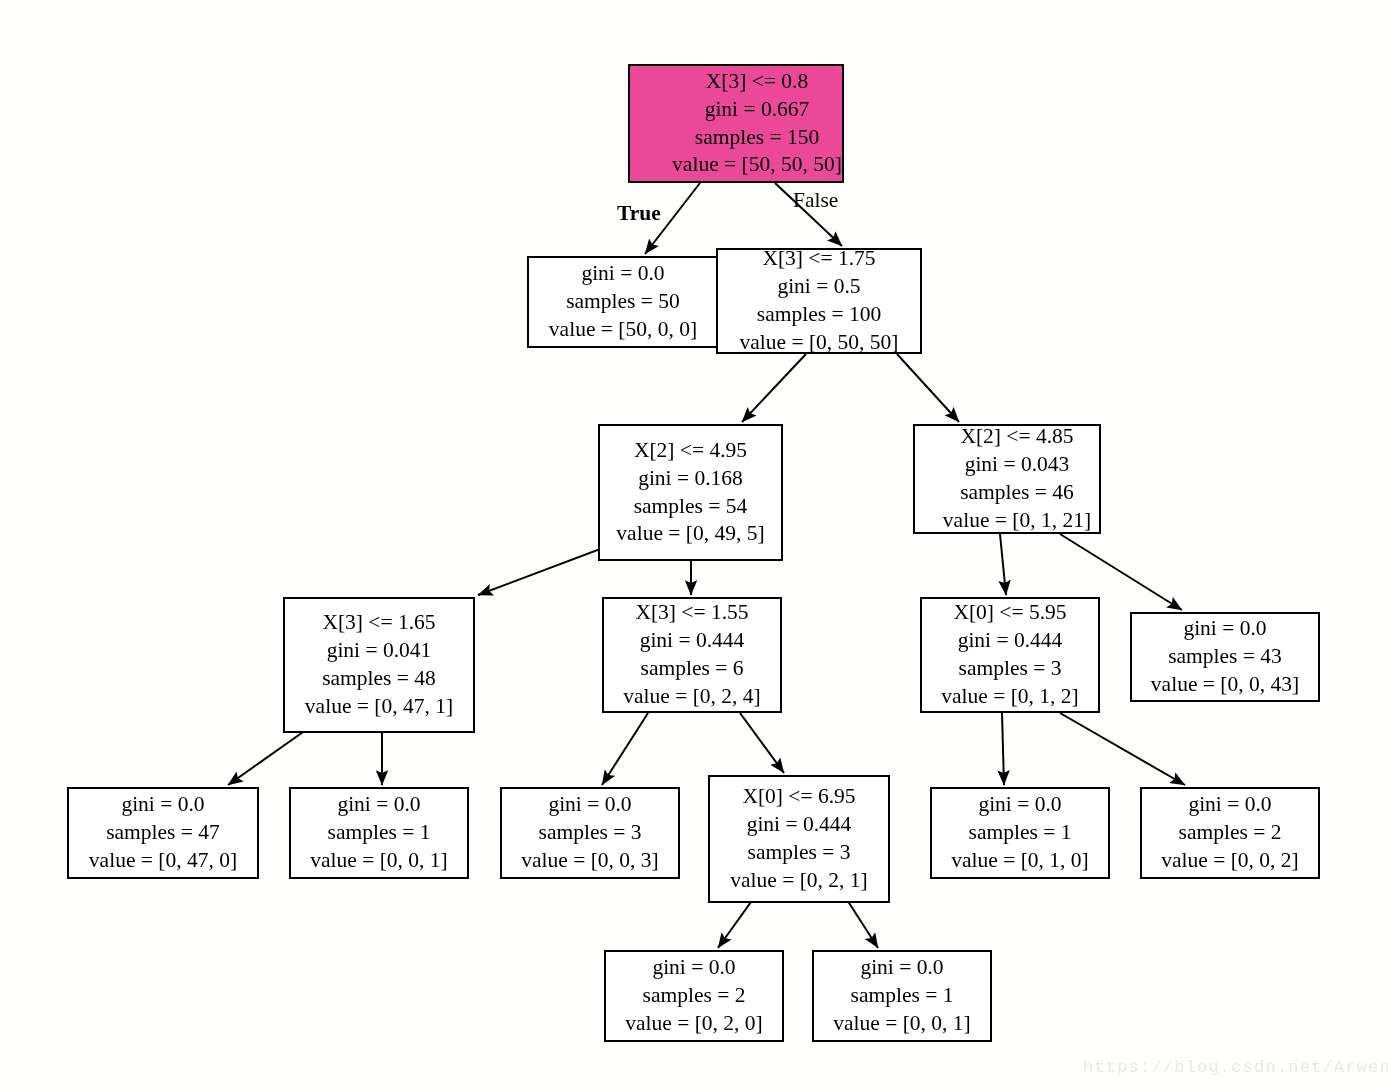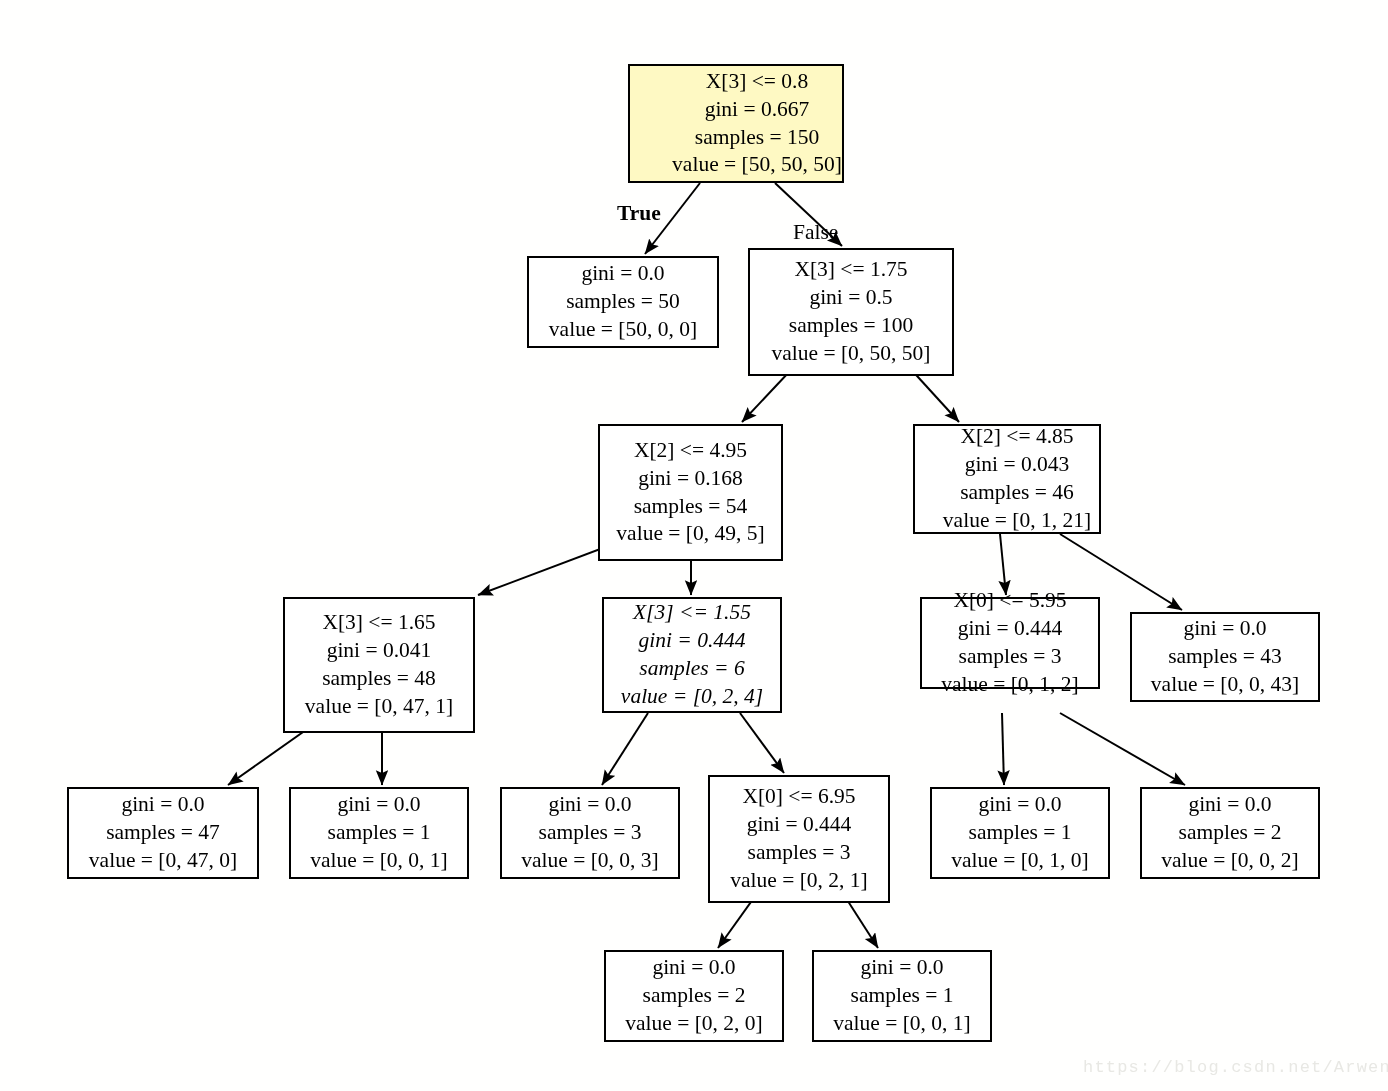--- a/index.html
+++ b/index.html
@@ -79,32 +79,32 @@
         <line x1="648" y1="713" x2="602" y2="785" stroke="#000000" stroke-width="2" marker-end="url(#arrowhead)"></line>
         <line x1="740" y1="713" x2="784" y2="773" stroke="#000000" stroke-width="2" marker-end="url(#arrowhead)"></line>
         <line x1="1002" y1="713" x2="1004" y2="785" stroke="#000000" stroke-width="2" marker-end="url(#arrowhead)"></line>
         <line x1="1060" y1="713" x2="1185" y2="785" stroke="#000000" stroke-width="2" marker-end="url(#arrowhead)"></line>
         <line x1="766" y1="881" x2="718" y2="948" stroke="#000000" stroke-width="2" marker-end="url(#arrowhead)"></line>
         <line x1="835" y1="881" x2="878" y2="948" stroke="#000000" stroke-width="2" marker-end="url(#arrowhead)"></line>
       </g>
   </svg>
 
   <div id="node-layer">
-      <div class="node" style="left: 628px; top: 64px; width: 216px; height: 119px; border-color: rgb(0, 0, 0); background: #fef9c3; color: rgb(0, 0, 0); padding-left: 42px;">
+      <div class="node" style="left: 628px; top: 64px; width: 216px; height: 119px; border-color: rgb(0, 0, 0); background: #ec4899; color: rgb(0, 0, 0); padding-left: 42px;">
         <span class="ln">X[3] &lt;= 0.8</span>
         <span class="ln">gini = 0.667</span>
         <span class="ln">samples = 150</span>
         <span class="ln">value = [50, 50, 50]</span>
       </div>
       <div class="node" style="left: 527px; top: 256px; width: 192px; height: 92px; border-color: rgb(0, 0, 0); background: rgb(255, 255, 255); color: rgb(0, 0, 0);">
         <span class="ln">gini = 0.0</span>
         <span class="ln">samples = 50</span>
         <span class="ln">value = [50, 0, 0]</span>
       </div>
-      <div class="node" style="left: 748px; top: 248px; width: 206px; height: 128px; border-color: rgb(0, 0, 0); background: rgb(255, 255, 255); color: rgb(0, 0, 0);">
+      <div class="node" style="left: 716px; top: 248px; width: 206px; height: 106px; border-color: rgb(0, 0, 0); background: rgb(255, 255, 255); color: rgb(0, 0, 0);">
         <span class="ln">X[3] &lt;= 1.75</span>
         <span class="ln">gini = 0.5</span>
         <span class="ln">samples = 100</span>
         <span class="ln">value = [0, 50, 50]</span>
       </div>
       <div class="node" style="left: 598px; top: 424px; width: 185px; height: 137px; border-color: rgb(0, 0, 0); background: rgb(255, 255, 255); color: rgb(0, 0, 0);">
         <span class="ln">X[2] &lt;= 4.95</span>
         <span class="ln">gini = 0.168</span>
         <span class="ln">samples = 54</span>
         <span class="ln">value = [0, 49, 5]</span>
@@ -114,27 +114,27 @@
         <span class="ln">gini = 0.043</span>
         <span class="ln">samples = 46</span>
         <span class="ln">value = [0, 1, 21]</span>
       </div>
       <div class="node" style="left: 283px; top: 597px; width: 192px; height: 136px; border-color: rgb(0, 0, 0); background: rgb(255, 255, 255); color: rgb(0, 0, 0);">
         <span class="ln">X[3] &lt;= 1.65</span>
         <span class="ln">gini = 0.041</span>
         <span class="ln">samples = 48</span>
         <span class="ln">value = [0, 47, 1]</span>
       </div>
-      <div class="node" style="left: 602px; top: 597px; width: 180px; height: 116px; border-color: rgb(0, 0, 0); background: rgb(255, 255, 255); color: rgb(0, 0, 0); font-style: italic;">
+      <div class="node" style="left: 602px; top: 597px; width: 180px; height: 116px; border-color: rgb(0, 0, 0); background: rgb(255, 255, 255); color: rgb(0, 0, 0);">
         <span class="ln">X[3] &lt;= 1.55</span>
         <span class="ln">gini = 0.444</span>
         <span class="ln">samples = 6</span>
         <span class="ln">value = [0, 2, 4]</span>
       </div>
-      <div class="node" style="left: 920px; top: 597px; width: 180px; height: 92px; border-color: rgb(0, 0, 0); background: rgb(255, 255, 255); color: rgb(0, 0, 0);">
+      <div class="node" style="left: 920px; top: 597px; width: 180px; height: 116px; border-color: rgb(0, 0, 0); background: rgb(255, 255, 255); color: rgb(0, 0, 0);">
         <span class="ln">X[0] &lt;= 5.95</span>
         <span class="ln">gini = 0.444</span>
         <span class="ln">samples = 3</span>
         <span class="ln">value = [0, 1, 2]</span>
       </div>
       <div class="node" style="left: 1130px; top: 612px; width: 190px; height: 90px; border-color: rgb(0, 0, 0); background: rgb(255, 255, 255); color: rgb(0, 0, 0);">
         <span class="ln">gini = 0.0</span>
         <span class="ln">samples = 43</span>
         <span class="ln">value = [0, 0, 43]</span>
       </div>
@@ -175,18 +175,18 @@
         <span class="ln">value = [0, 2, 0]</span>
       </div>
       <div class="node" style="left: 812px; top: 950px; width: 180px; height: 92px; border-color: rgb(0, 0, 0); background: rgb(255, 255, 255); color: rgb(0, 0, 0);">
         <span class="ln">gini = 0.0</span>
         <span class="ln">samples = 1</span>
         <span class="ln">value = [0, 0, 1]</span>
       </div>
     </div>
   <div id="label-layer">
       <div class="edge-label" style="left: 617px; top: 201px; font-weight: bold;">True</div>
-      <div class="edge-label" style="left: 793px; top: 188px; margin-top: 32px;">False</div>
+      <div class="edge-label" style="left: 793px; top: 188px;">False</div>
     </div>
 
   <div class="watermark" id="watermark" style="left: 1083px; top: 1058px; color: rgb(232, 232, 228);">https://blog.csdn.net/Arwen_H</div>
 
 </div>
 
 </body></html>

